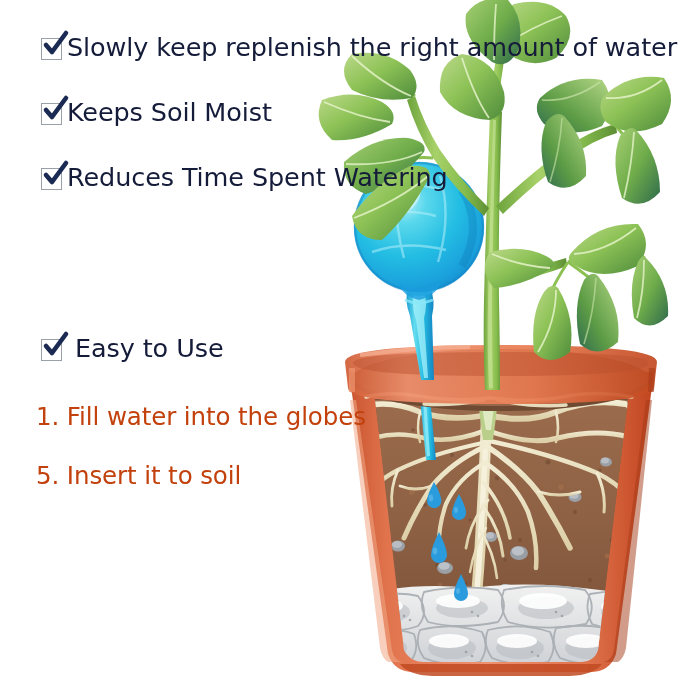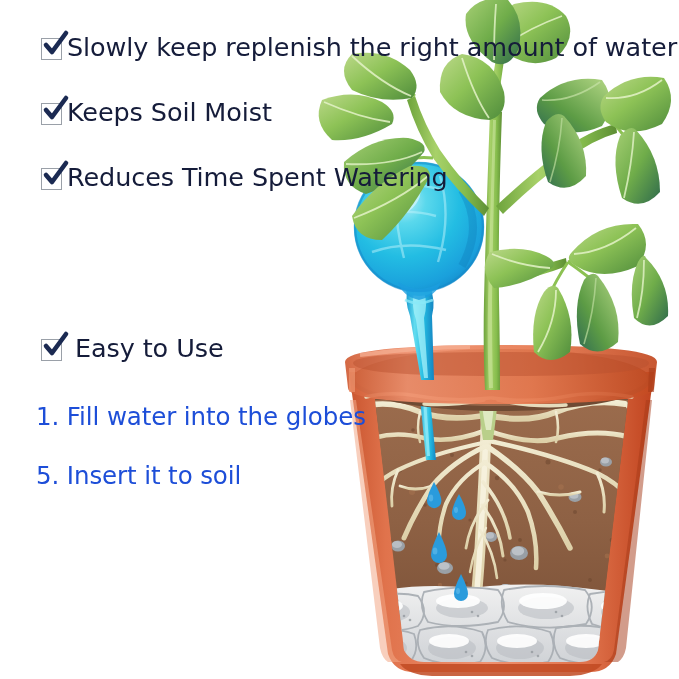--- a/index.html
+++ b/index.html
@@ -63,21 +63,21 @@
     line-height: 1.0;
     white-space: nowrap;
     letter-spacing: -0.1px;
   }
 
   .gap-sm { margin-left: 5px; }
   .gap-md { margin-left: 13px; }
 
   .step-label {
     position: absolute;
-    color: #1d4ed8;
+    color: #c2410c;
     font-size: 24.5px;
     line-height: 1.0;
     white-space: nowrap;
     letter-spacing: -0.1px;
   }
 </style>
 </head>
 <body>
 
 <div id="page">

